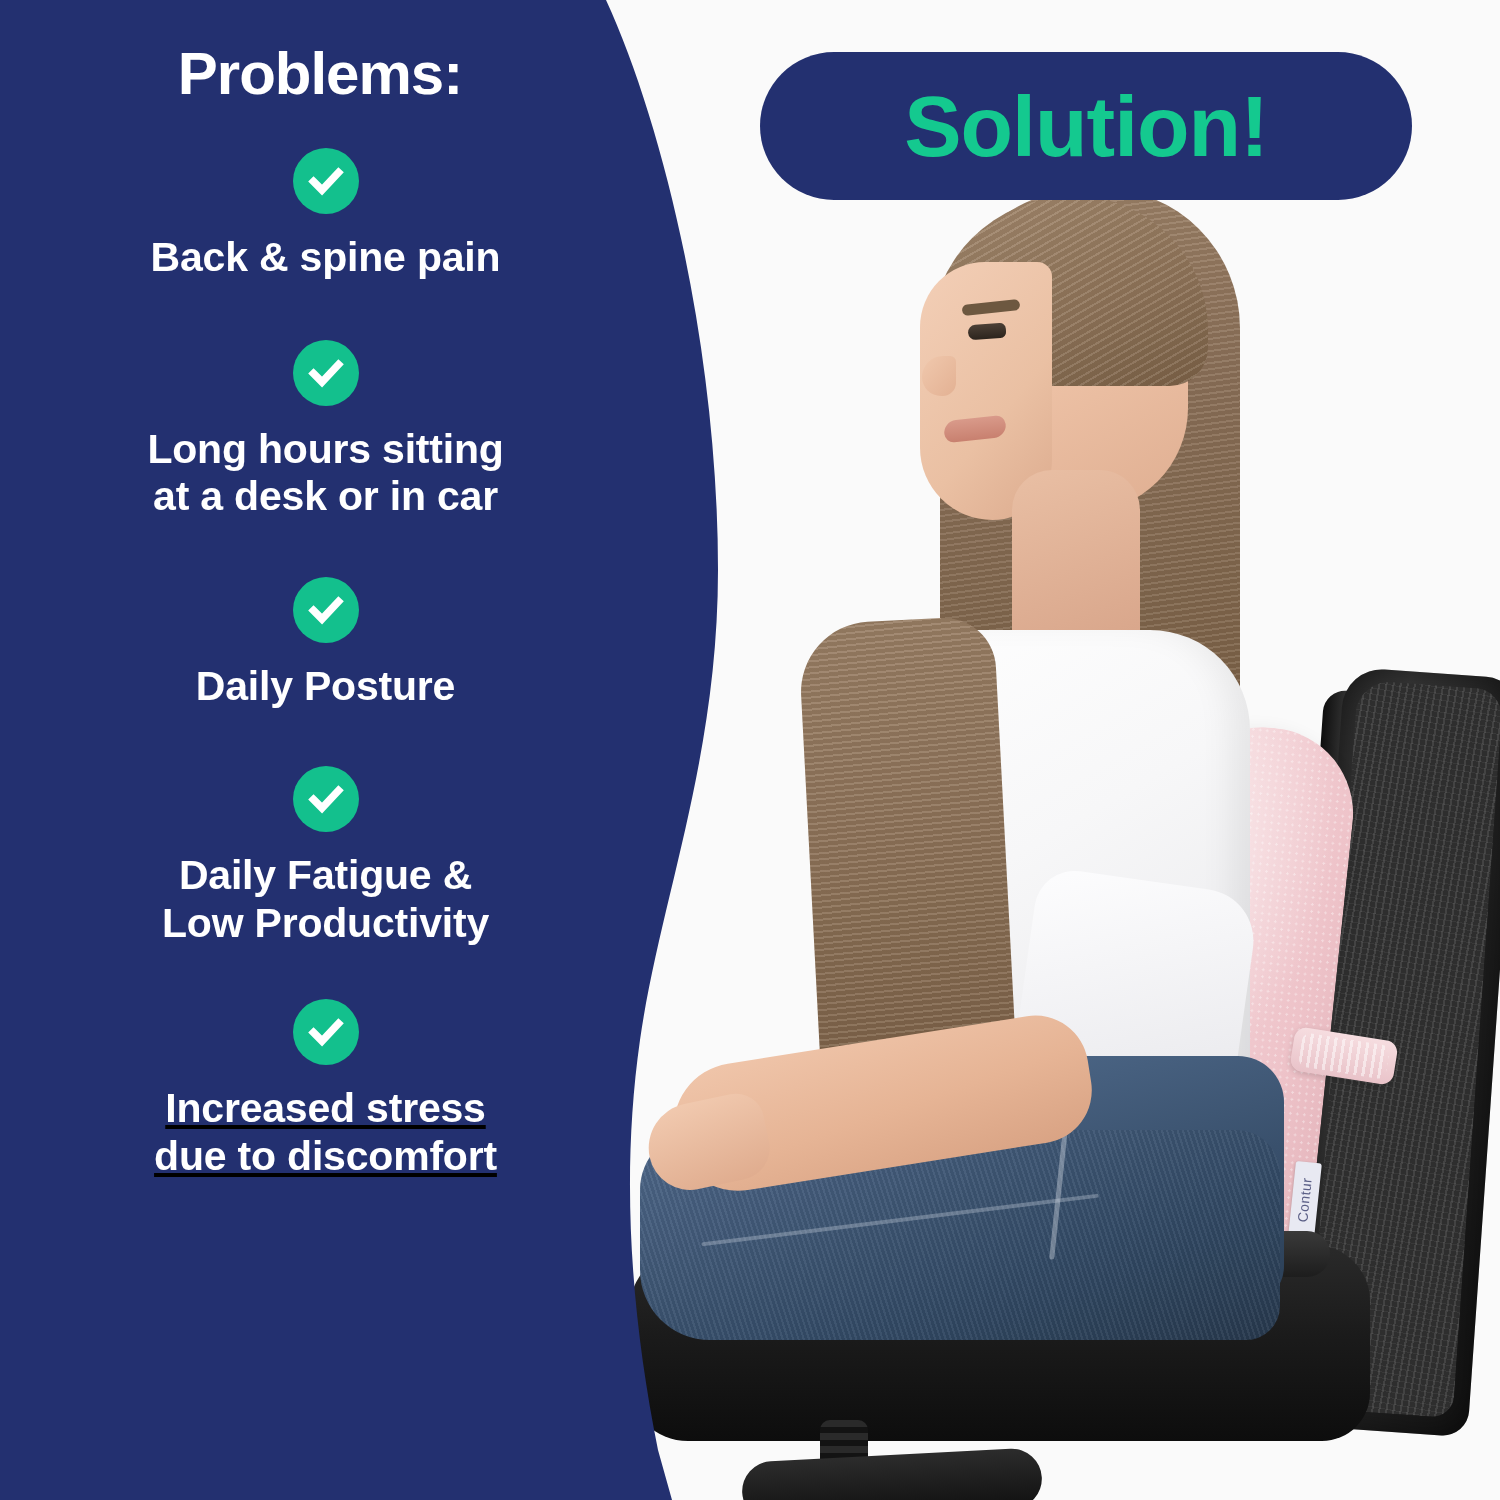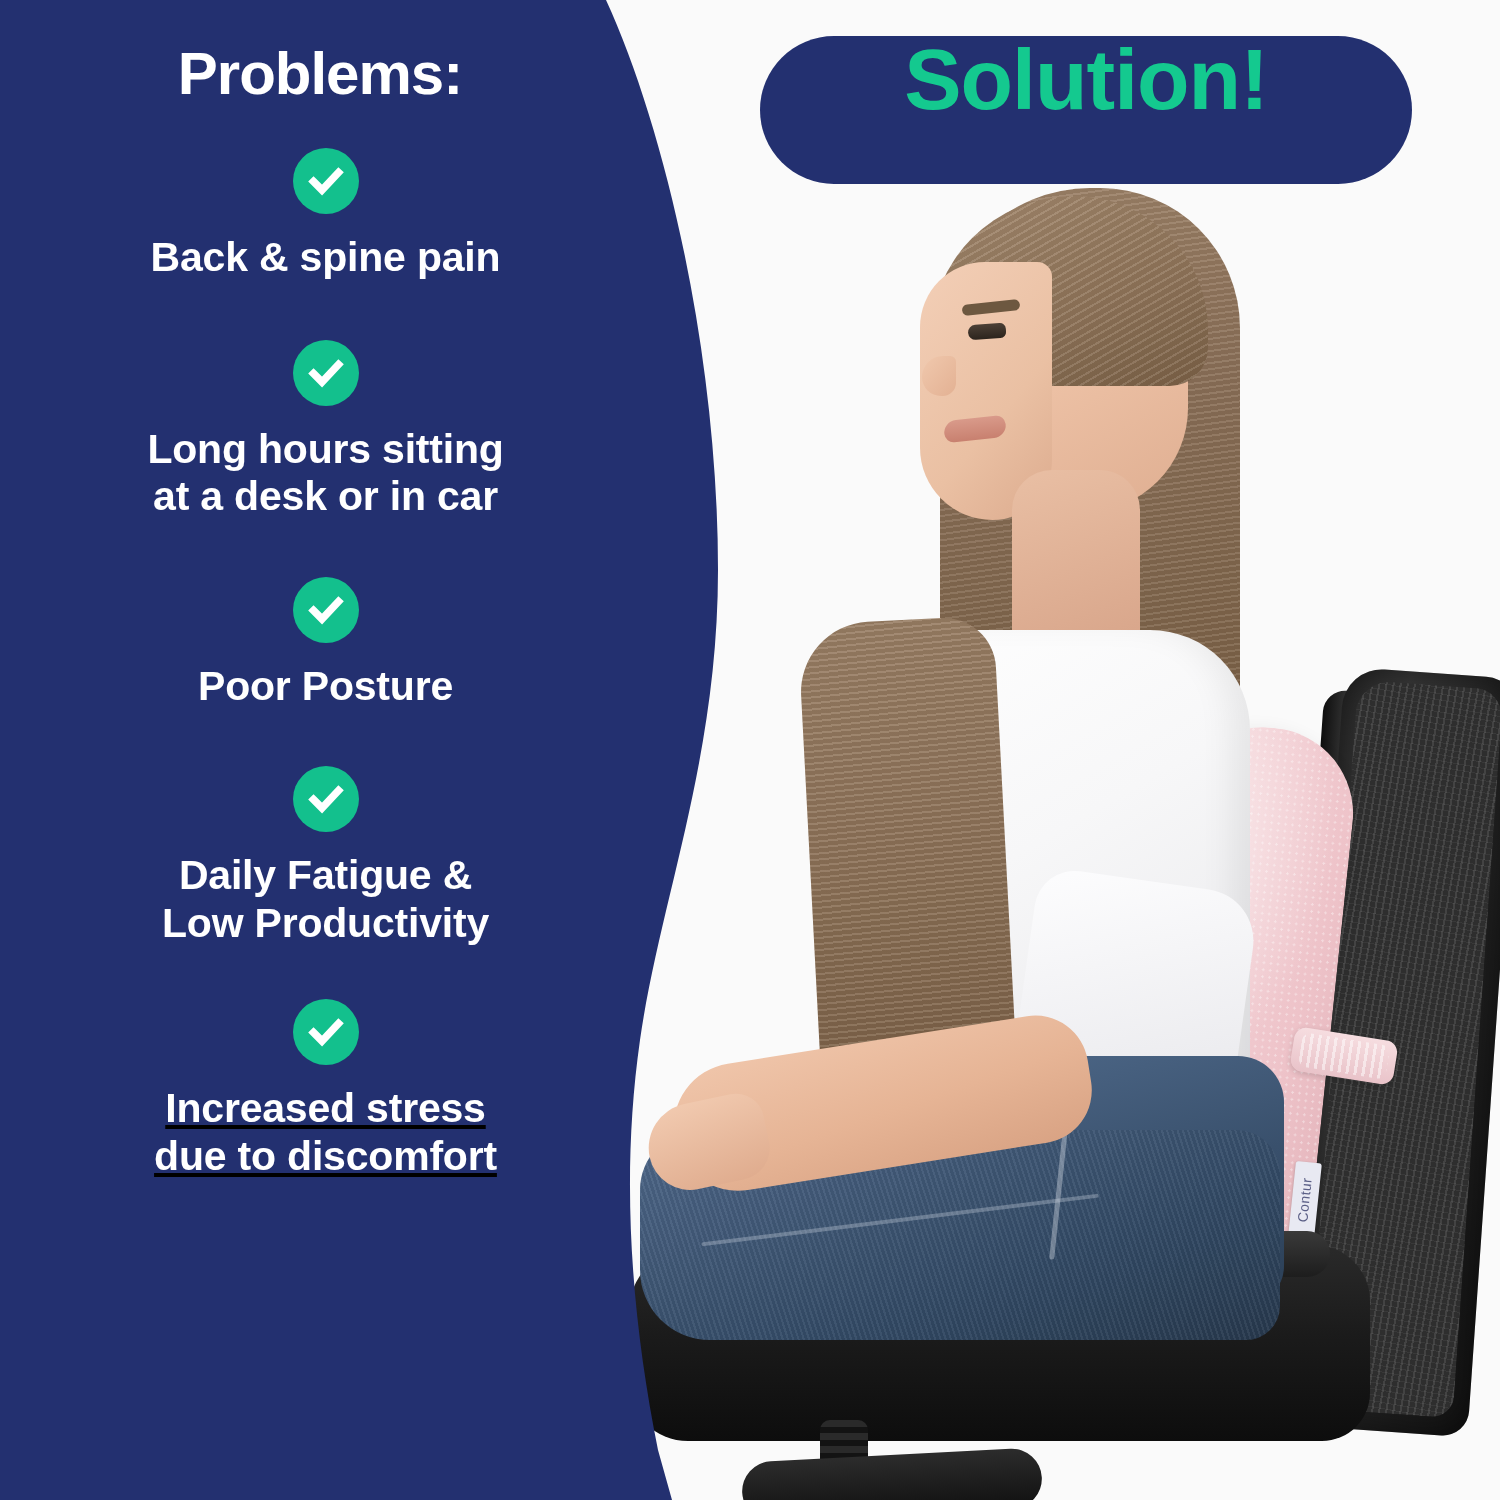--- a/index.html
+++ b/index.html
@@ -399,27 +399,27 @@
   .problem-item.i0 { margin-top: 44px; }
   .problem-item.i1 { margin-top: 58px; }
   .problem-item.i2 { margin-top: 56px; }
   .problem-item.i3 { margin-top: 56px; }
   .problem-item.i4 { margin-top: 52px; text-decoration: underline; }
 
   
   .solution-badge {
     position: absolute;
     left: 760px;
-    top: 36px;
+    top: 52px;
     width: 652px;
     height: 148px;
     background: #233070;
     border-radius: 74px;
     display: flex;
-    align-items: flex-start;
+    align-items: center;
     justify-content: center;
   }
   .solution-text {
     color: #14c98f;
     font-size: 86px;
     font-weight: 700;
     letter-spacing: -1px;
     line-height: 1;
   }
 </style>
@@ -495,21 +495,21 @@
         <span class="problem-label">Long hours sitting
 at a desk or in car</span>
       </li>
 
       <li class="problem-item i2">
         <span class="check-badge">
           <svg width="40" height="40" viewBox="0 0 40 40" aria-hidden="true">
             <path d="M7.5 20.5 L16 29 L32.5 11.5" fill="none" stroke="#ffffff" stroke-width="7.5" stroke-linecap="square" stroke-linejoin="miter"></path>
           </svg>
         </span>
-        <span class="problem-label">Poor Posture</span>
+        <span class="problem-label">Daily Posture</span>
       </li>
 
       <li class="problem-item i3">
         <span class="check-badge">
           <svg width="40" height="40" viewBox="0 0 40 40" aria-hidden="true">
             <path d="M7.5 20.5 L16 29 L32.5 11.5" fill="none" stroke="#ffffff" stroke-width="7.5" stroke-linecap="square" stroke-linejoin="miter"></path>
           </svg>
         </span>
         <span class="problem-label">Daily Fatigue &amp;
 Low Productivity</span>

